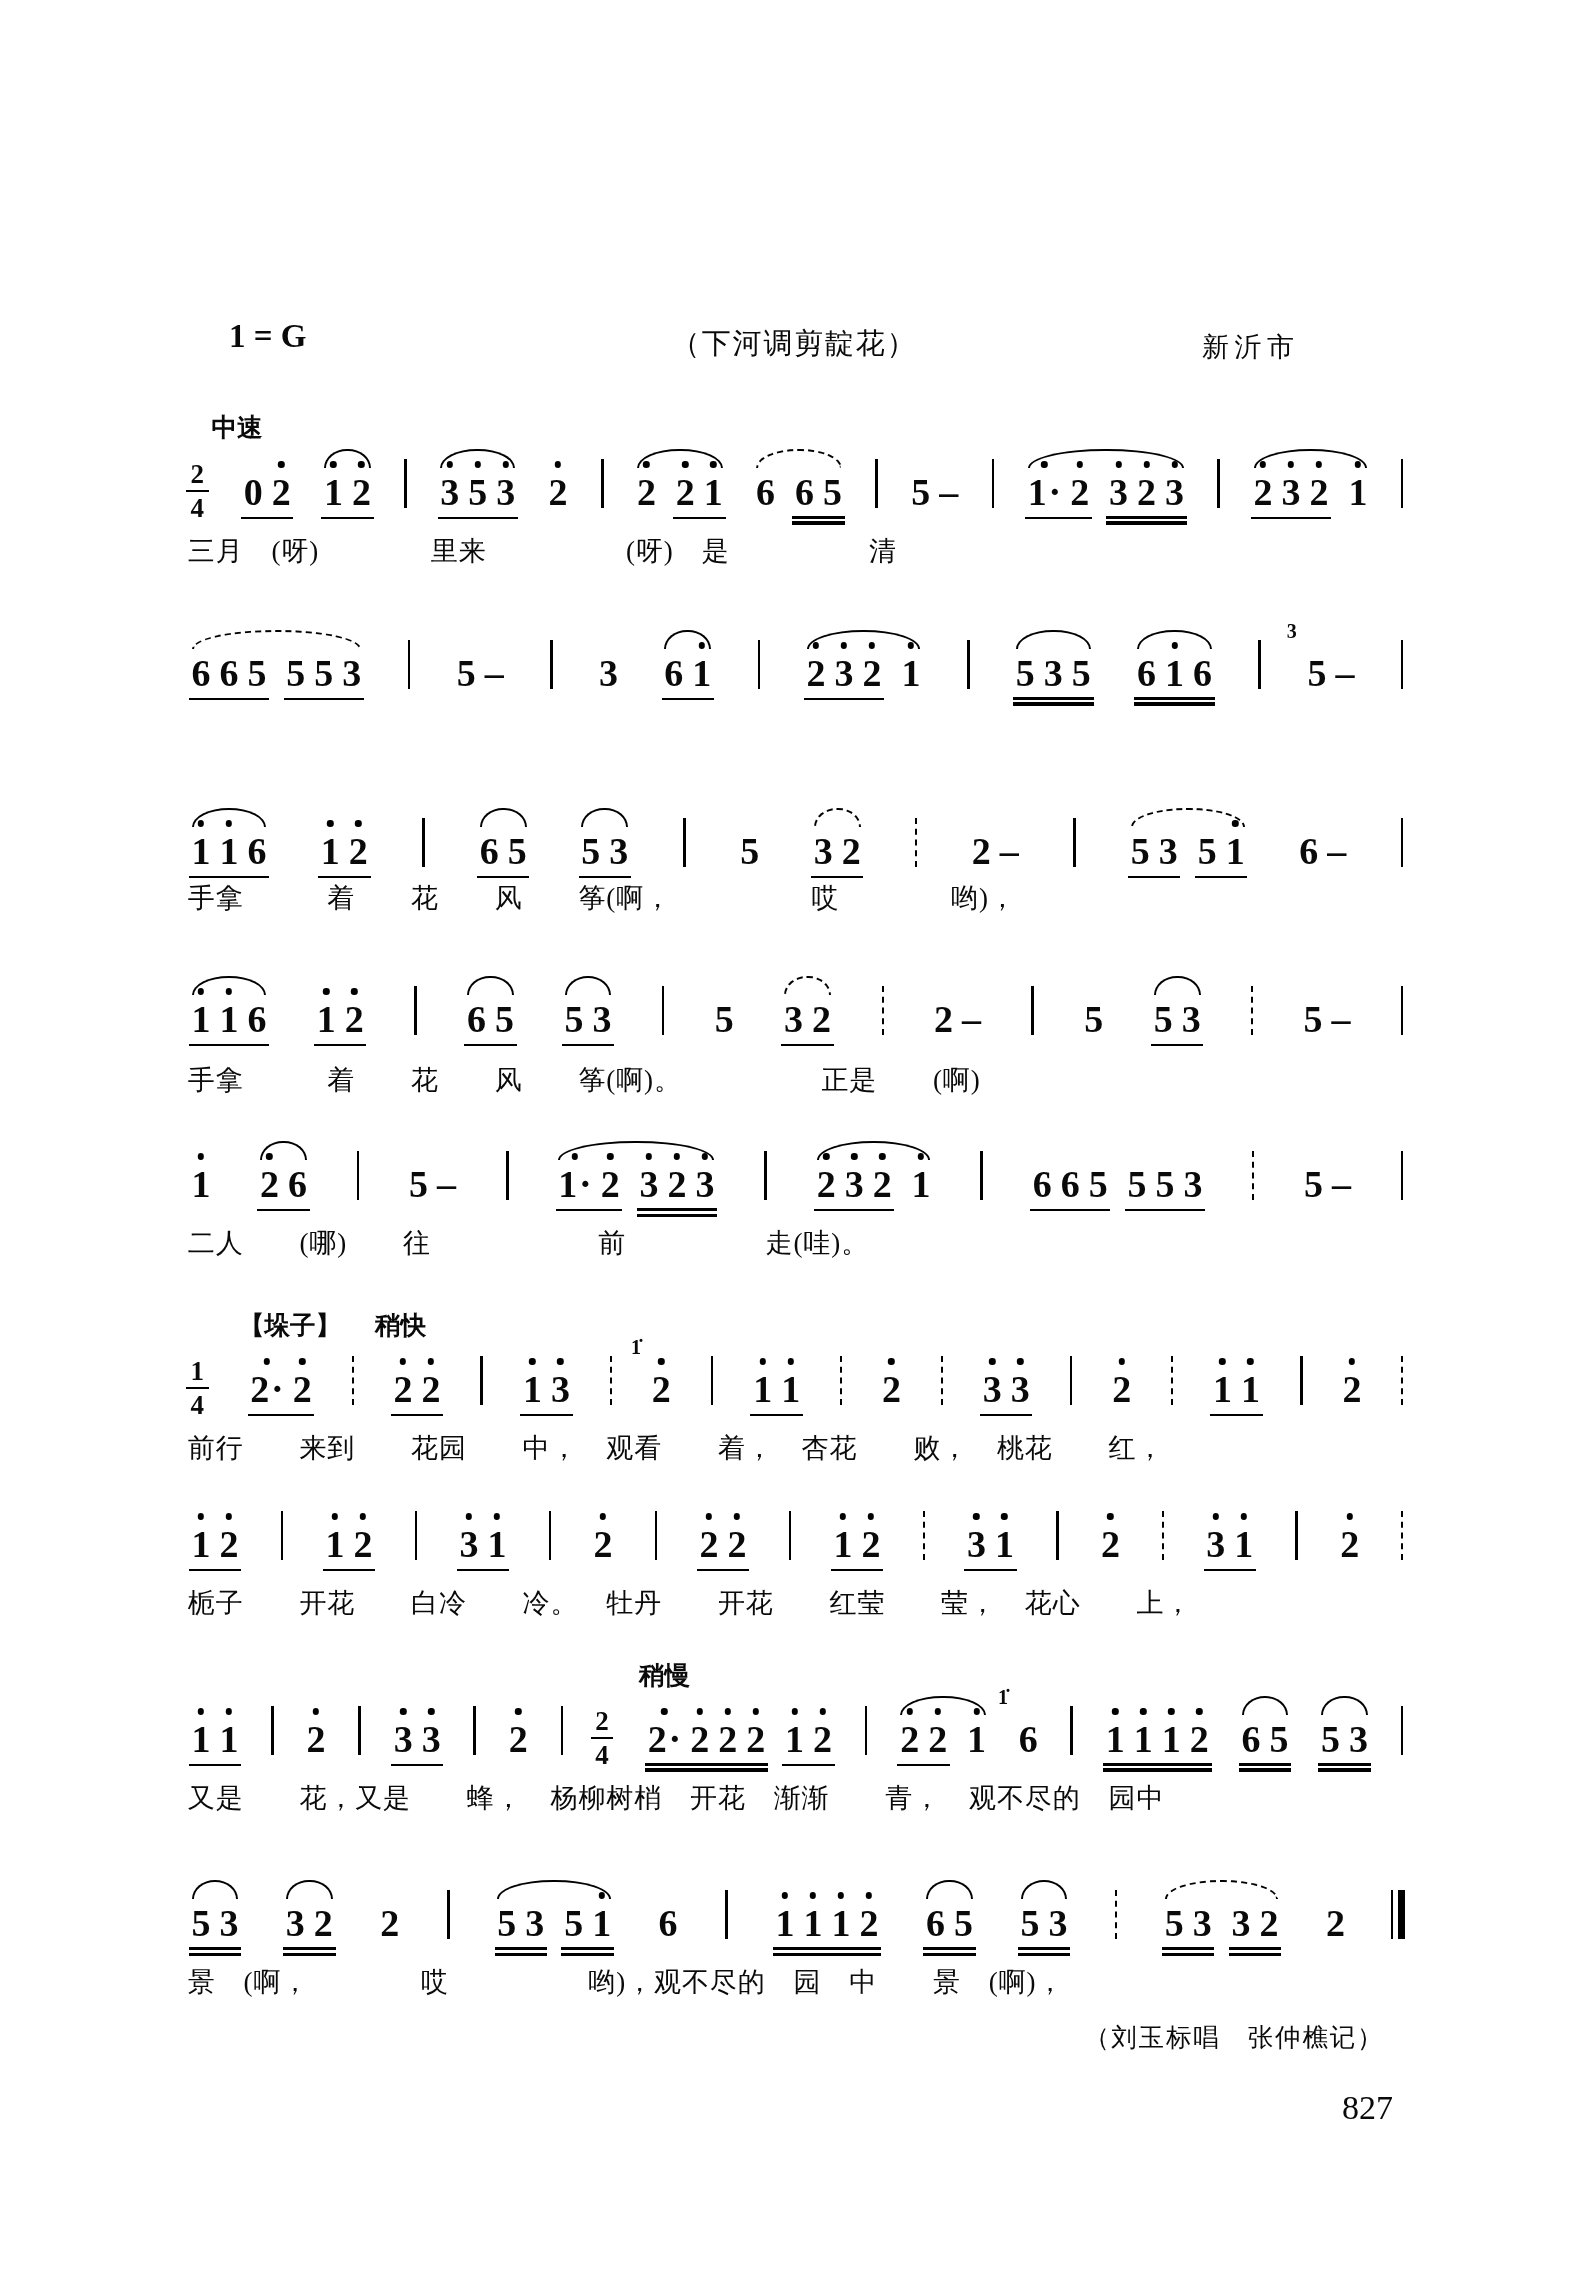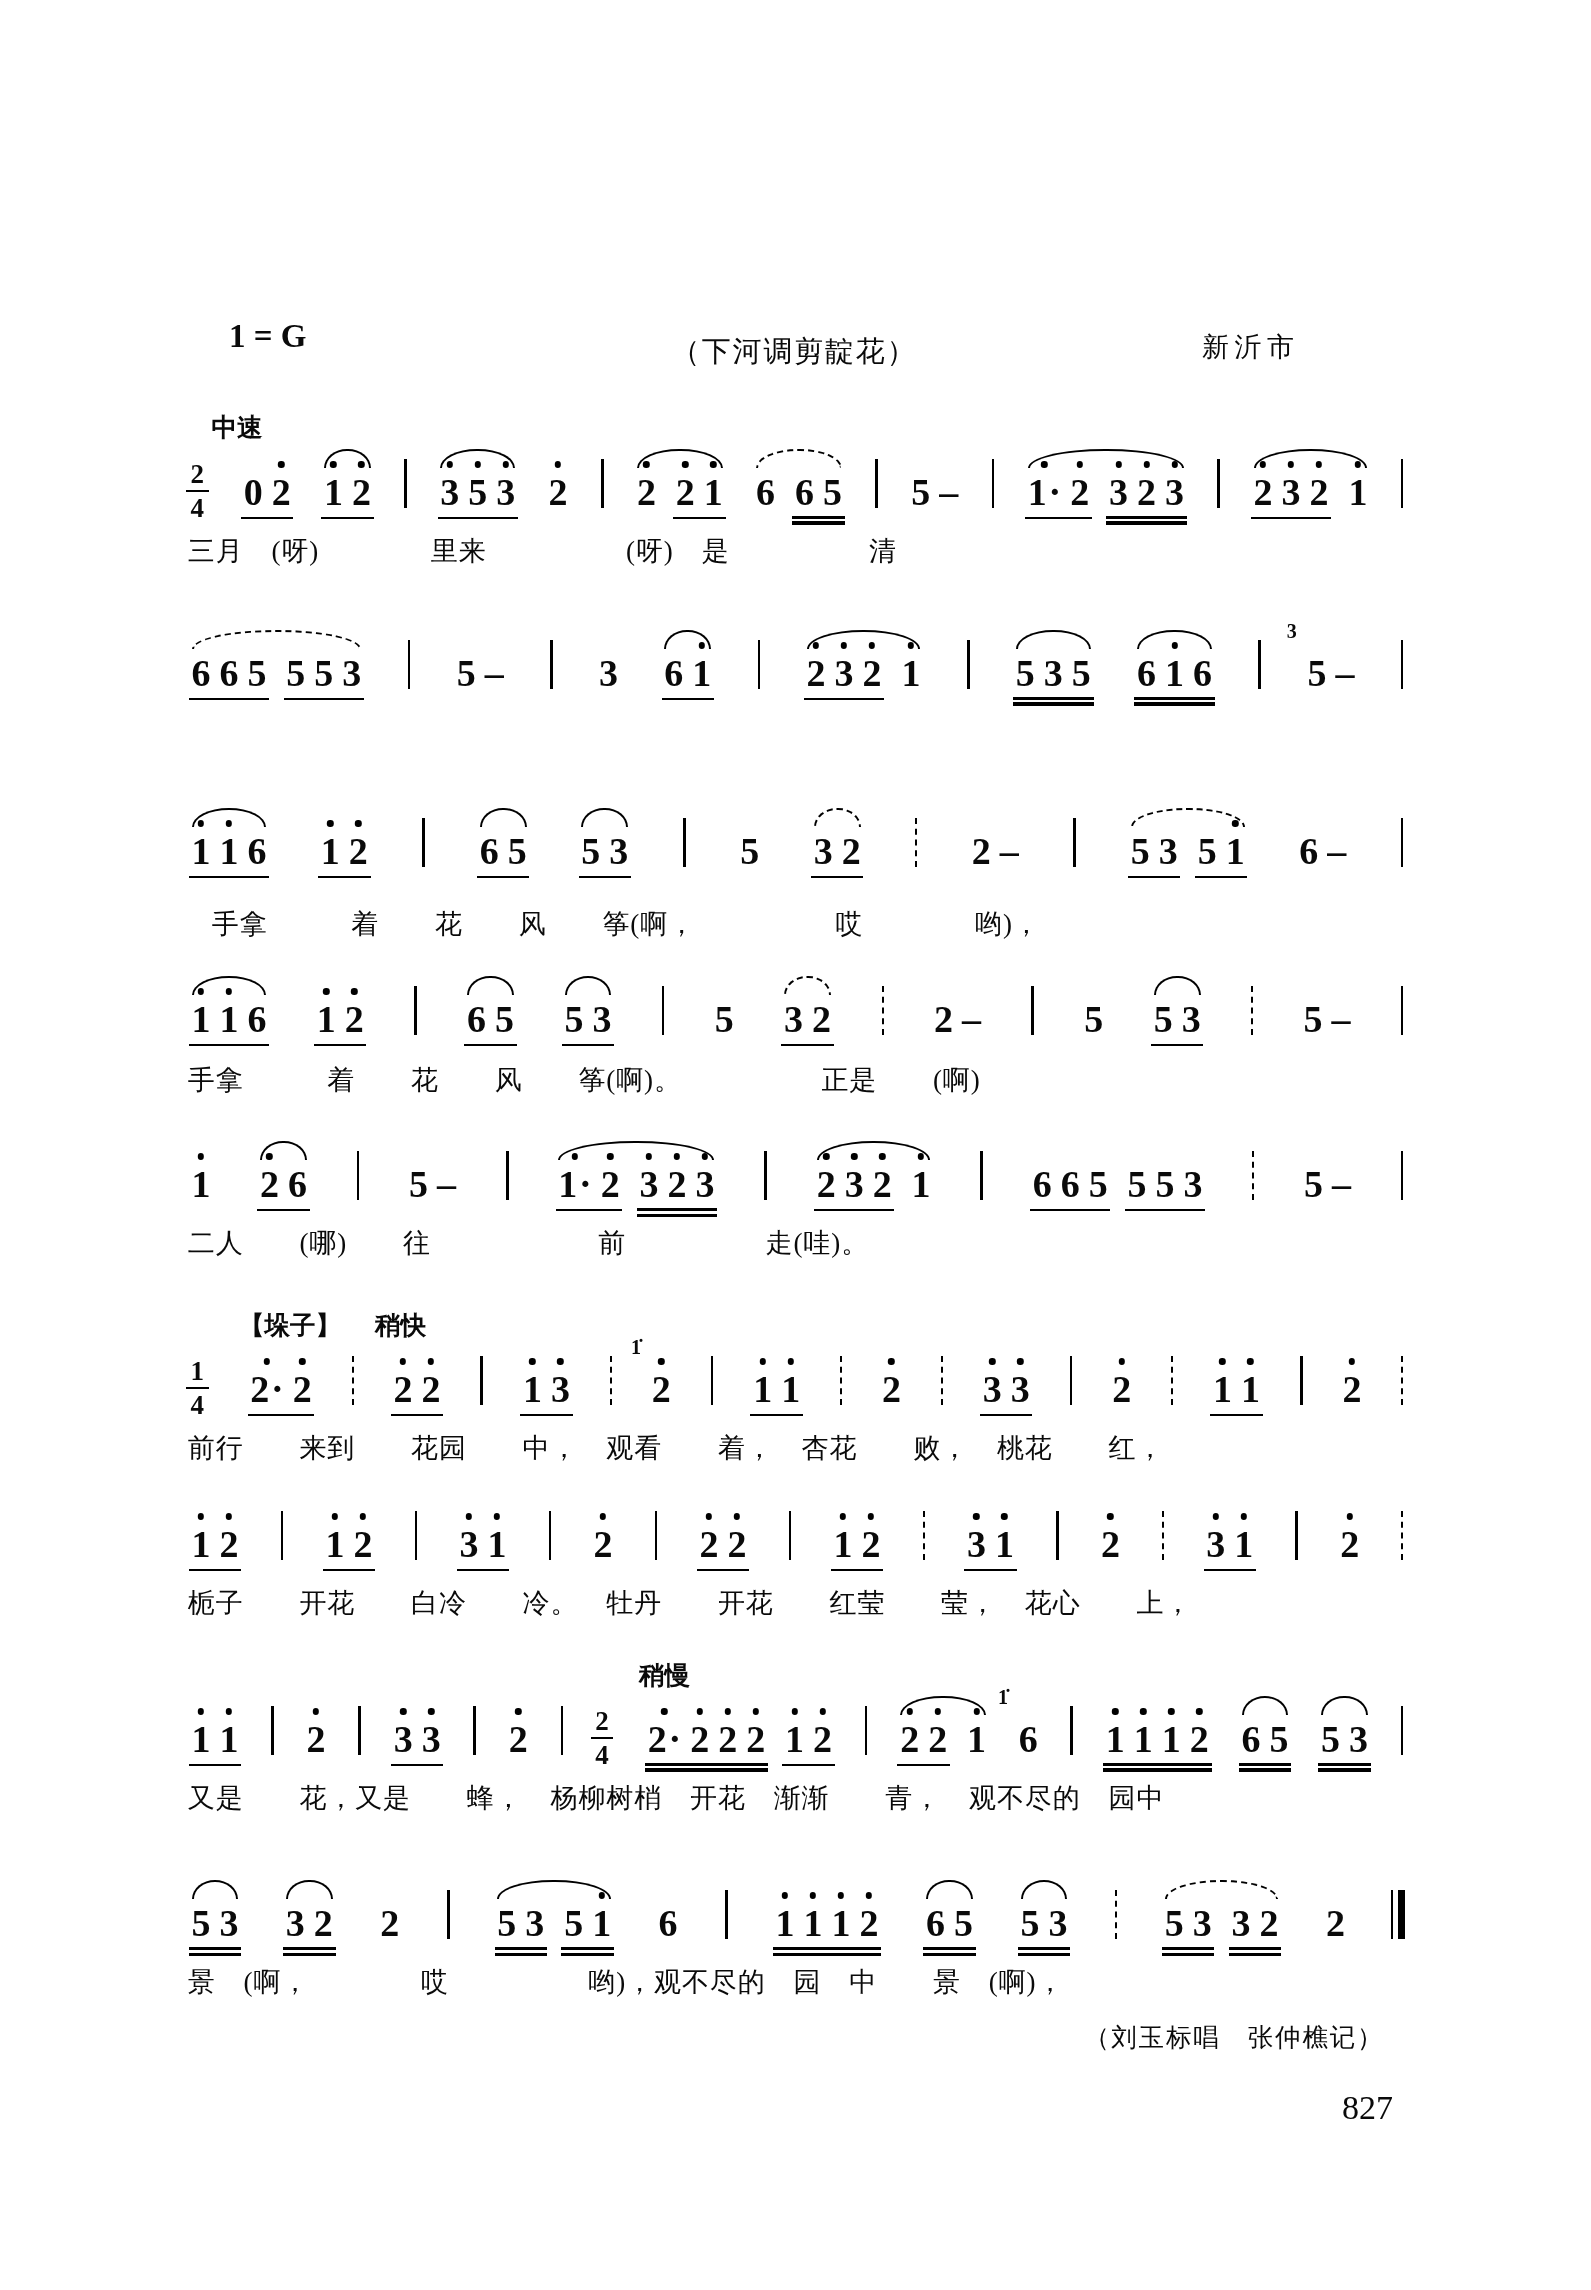--- a/index.html
+++ b/index.html
@@ -5,21 +5,21 @@
   html,body{margin:0;padding:0;background:#fff;}
   .page{
     position:relative;width:1591px;height:2290px;background:#fff;
     font-family:"Liberation Serif", serif;color:#0a0a0a;overflow:hidden;
   }
   .title{
     position:absolute;top:224px;left:527px;
     font-size:47px;font-weight:bold;letter-spacing:1.8px;white-space:pre;
   }
   .keysig{position:absolute;top:318px;left:229px;font-size:33px;font-weight:bold;}
-  .subtitle{position:absolute;top:324px;left:671px;font-size:29px;letter-spacing:1.8px;margin-top:8px;}
+  .subtitle{position:absolute;top:324px;left:671px;font-size:29px;letter-spacing:1.8px;}
   .region{position:absolute;top:329px;left:1202px;font-size:27px;letter-spacing:5.5px;}
   .attribution{position:absolute;top:2020px;left:1084px;font-size:25.5px;letter-spacing:1.8px;white-space:pre;}
   .pagenum{position:absolute;top:2089px;left:1342px;font-size:34px;}
 
   .system{position:absolute;left:186px;width:1223px;}
   .sys-label{position:absolute;font-size:25.5px;font-weight:bold;white-space:pre;}
   .notes-row{
     display:flex;align-items:flex-end;justify-content:space-between;
     width:1223px;height:56px;position:relative;
   }
@@ -277,21 +277,21 @@
             </span>
           </span>
           <span class="group">
             <span class="part u0">
               <span class="note"><span class="digit">6</span></span>
               <span class="note"><span class="digit">–</span></span>
             </span>
           </span>
           <span class="bar"></span>
         </div>
-        <div class="lyrics" style="top: 92px; margin-left: 24px;">手拿　　　着　　花　　风　　筝(啊，　　　　　哎　　　　哟)，</div>
+        <div class="lyrics" style="top: 66px;">手拿　　　着　　花　　风　　筝(啊，　　　　　哎　　　　哟)，</div>
       </div>
       <div class="system" style="top: 982px;">
         <div class="notes-row">
           <span class="group arc-s">
             <span class="part u1">
               <span class="note"><span class="hidot"></span><span class="digit">1</span></span>
               <span class="note"><span class="hidot"></span><span class="digit">1</span></span>
               <span class="note"><span class="digit">6</span></span>
             </span>
           </span>

